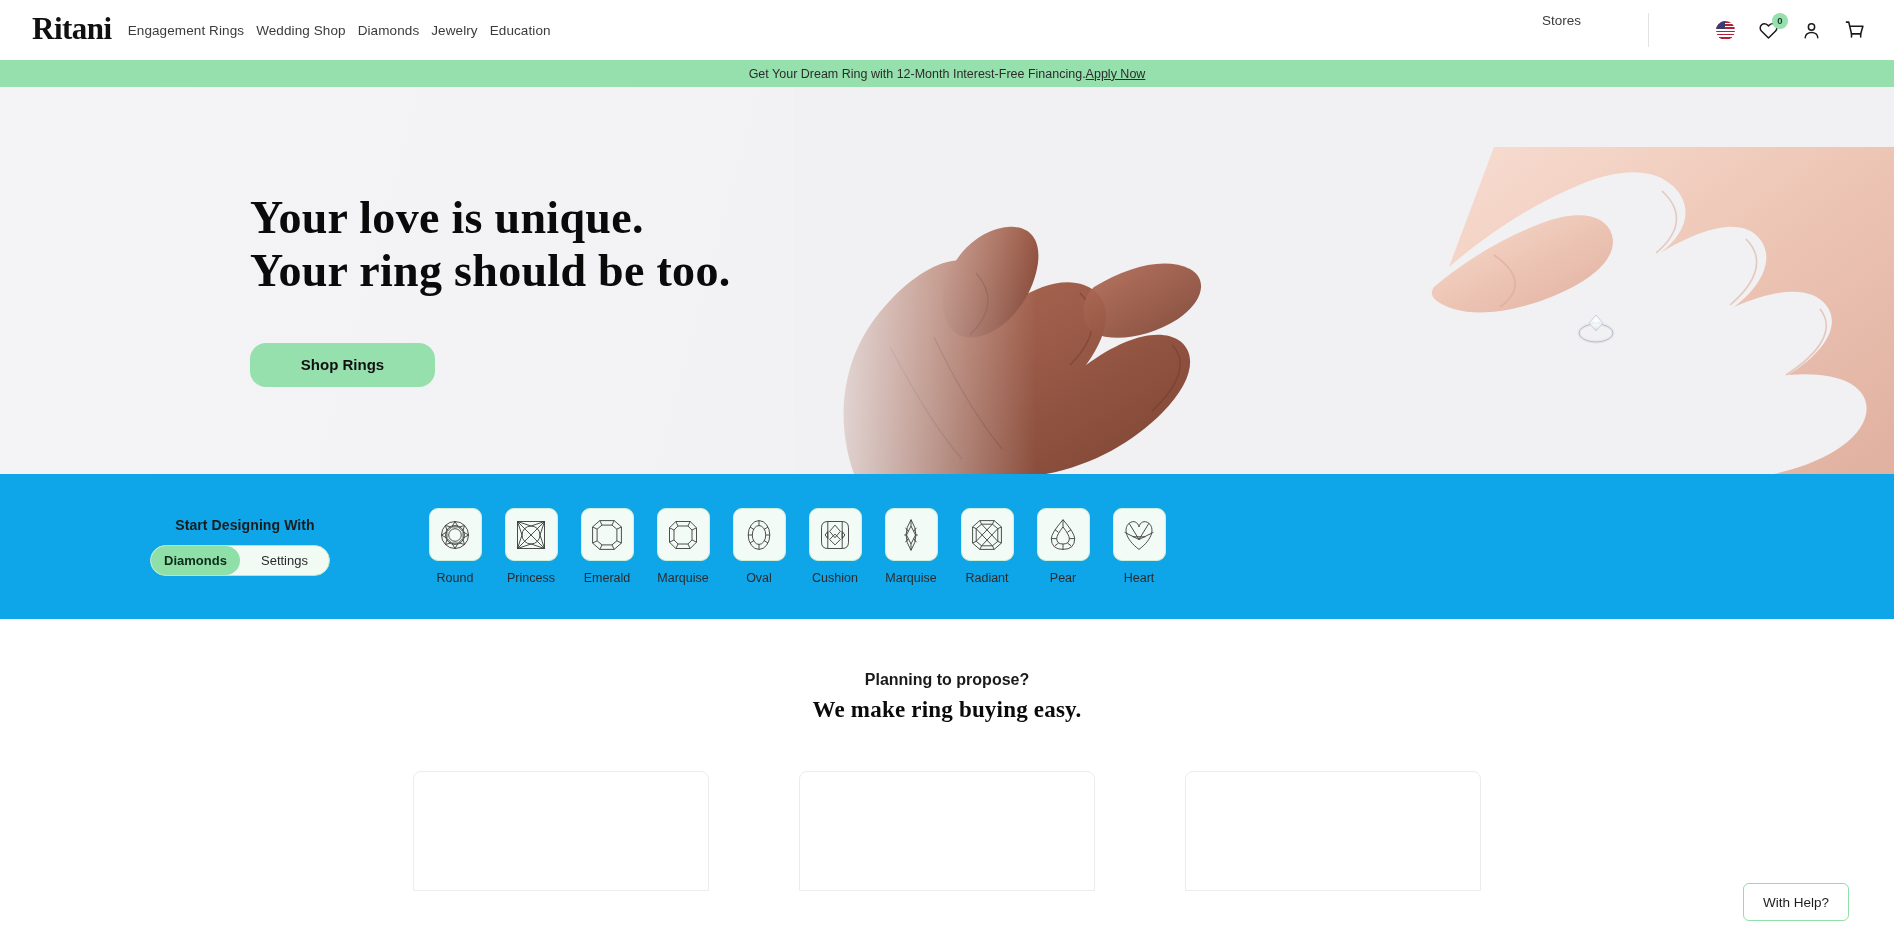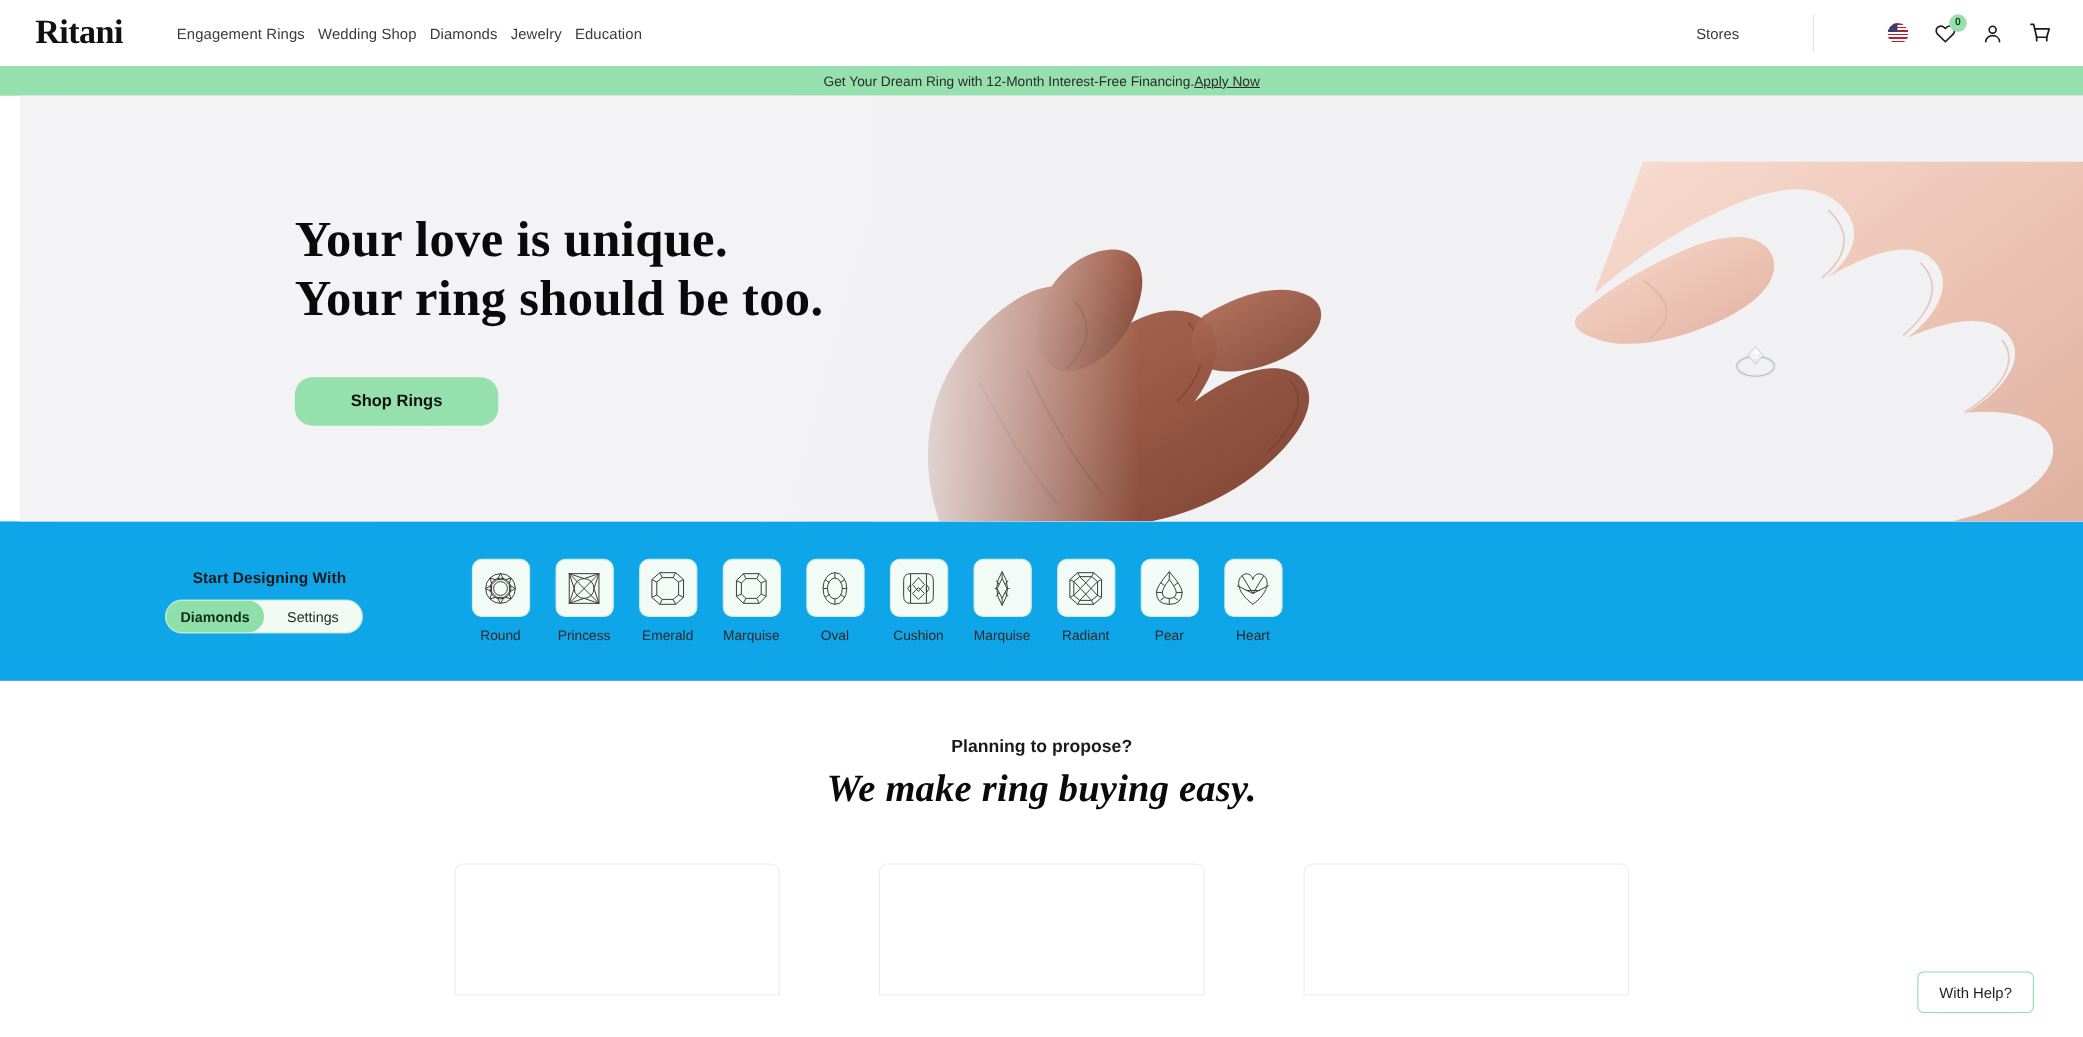--- a/index.html
+++ b/index.html
@@ -21,36 +21,35 @@
     padding: 0 28px 0 32px;
     position: relative;
     z-index: 20;
   }
   .logo {
     font-family: "Liberation Serif", serif;
     font-weight: bold;
     font-size: 31px;
     letter-spacing: -0.5px;
     color: #111111;
-    margin-right: 49px;
+    margin-right: 16px;
     line-height: 1;
     padding-bottom: 3px;
   }
   .nav { display: flex; align-items: center; gap: 12px; }
   .nav a {
     font-size: 13.5px;
     color: #3b3b3b;
     text-decoration: none;
     letter-spacing: 0.1px;
     white-space: nowrap;
   }
   .header-right {
     margin-left: auto;
     display: flex;
-    align-items: center;
     gap: 45px;
   }
   .stores-link {
     font-size: 13.5px;
     color: #3b3b3b;
     text-decoration: none;
     margin-right: 22px;
   }
   .hdr-divider {
     width: 1px;
@@ -110,21 +109,20 @@
     color: #2c2c2c;
   }
   .promo a { color: #2c2c2c; text-decoration: underline; }
 
   
   .hero {
     position: relative;
     height: 387px;
     background: linear-gradient(105deg, #f4f4f6 0%, #f2f1f3 45%, #f0eff1 100%);
     overflow: hidden;
-    margin-left: 18px;
   }
   .hero-copy {
     position: absolute;
     left: 250px;
     top: 104px;
     z-index: 3;
   }
   .hero-title {
     font-family: "Liberation Serif", serif;
     font-weight: bold;
@@ -236,24 +234,23 @@
   .propose-kicker {
     font-size: 16px;
     font-weight: bold;
     color: #1a1a1a;
     text-align: center;
   }
   .propose-title {
     margin-top: 8px;
     font-family: "Liberation Serif", serif;
     font-weight: bold;
-    font-size: 35px;
+    font-size: 23px;
     color: #0a0a0a;
     letter-spacing: 0.2px;
-    font-style: italic;
   }
   .cards-row {
     margin-top: 48px;
     display: flex;
     justify-content: center;
     gap: 90px;
   }
   .info-card {
     width: 296px;
     height: 120px;

